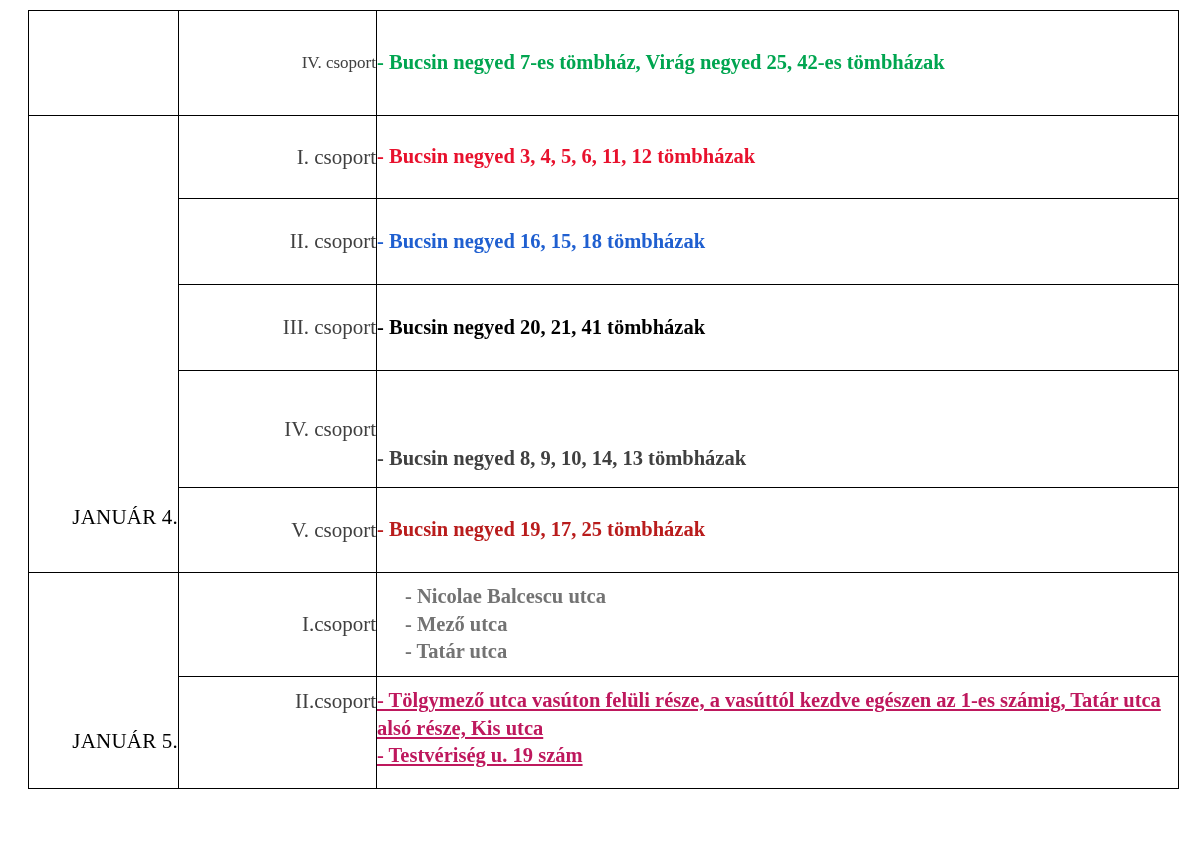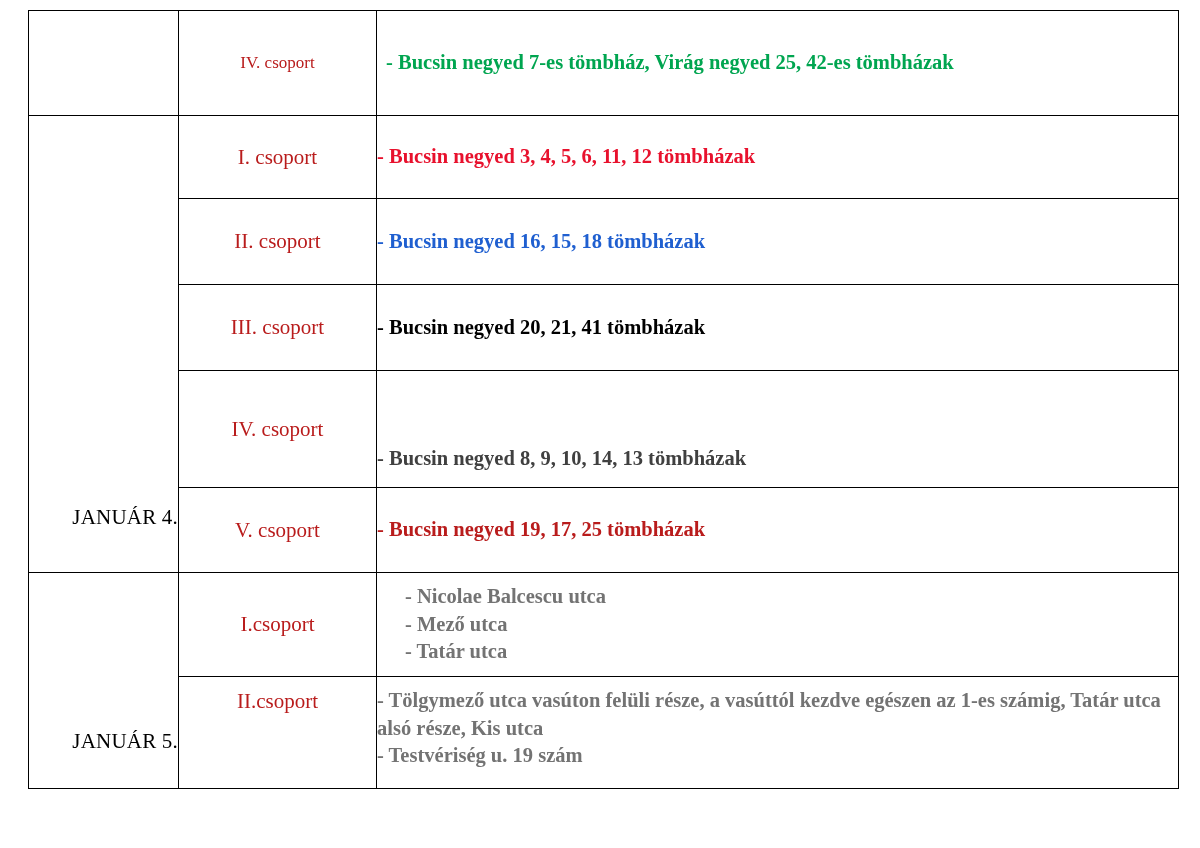--- a/index.html
+++ b/index.html
@@ -49,23 +49,23 @@
   }
   .date-cell.bottom-al {
     vertical-align: bottom;
     padding-bottom: 42px;
   }
   .date-cell.mid-al {
     vertical-align: middle;
   }
 
   .group-cell {
-    text-align: center;
+    text-align: right;
     font-family: "Liberation Serif", serif;
-    color: #b91c1c;
+    color: #404040;
     font-size: 21px;
   }
   .group-cell.small {
     font-size: 17px;
   }
 
   .desc-cell {
     font-family: "Liberation Serif", serif;
     font-weight: bold;
     font-size: 20.5px;
@@ -96,21 +96,21 @@
       <col class="c-date">
       <col class="c-group">
       <col class="c-desc">
     </colgroup>
     <tbody>
 
       <tr class="r1">
         <td class="date-cell mid-al"></td>
         <td class="group-cell small">IV. csoport</td>
         <td class="desc-cell">
-          <div class="desc-lines" id="d0" style="color: rgb(0, 165, 80); margin-left: 9px;">
+          <div class="desc-lines" id="d0" style="color: rgb(0, 165, 80);">
               <div>- Bucsin negyed 7-es tömbház, Virág negyed 25, 42-es tömbházak</div>
             </div>
         </td>
       </tr>
 
       <tr class="r2">
         <td class="date-cell bottom-al" rowspan="5">JANUÁR 4.</td>
         <td class="group-cell">I.      csoport</td>
         <td class="desc-cell">
           <div class="desc-lines" id="d1" style="color: rgb(232, 17, 45);">
@@ -163,21 +163,21 @@
               <div>- Nicolae Balcescu utca</div>
               <div>- Mező utca</div>
               <div>- Tatár utca</div>
             </div>
         </td>
       </tr>
 
       <tr class="r8">
         <td class="group-cell" style="vertical-align:top; padding-top:12px;">II.csoport</td>
         <td class="desc-cell" style="vertical-align:top; padding-top:10px;">
-          <div class="desc-lines" id="d7" style="color: #737373;">
+          <div class="desc-lines" id="d7" style="color: #be185d; text-decoration: underline;">
               <div>- Tölgymező utca vasúton felüli része, a vasúttól kezdve egészen az 1-es számig, Tatár utca alsó része, Kis utca</div>
               <div>- Testvériség u. 19 szám</div>
             </div>
         </td>
       </tr>
 
     </tbody>
   </table>
 </div>
 

